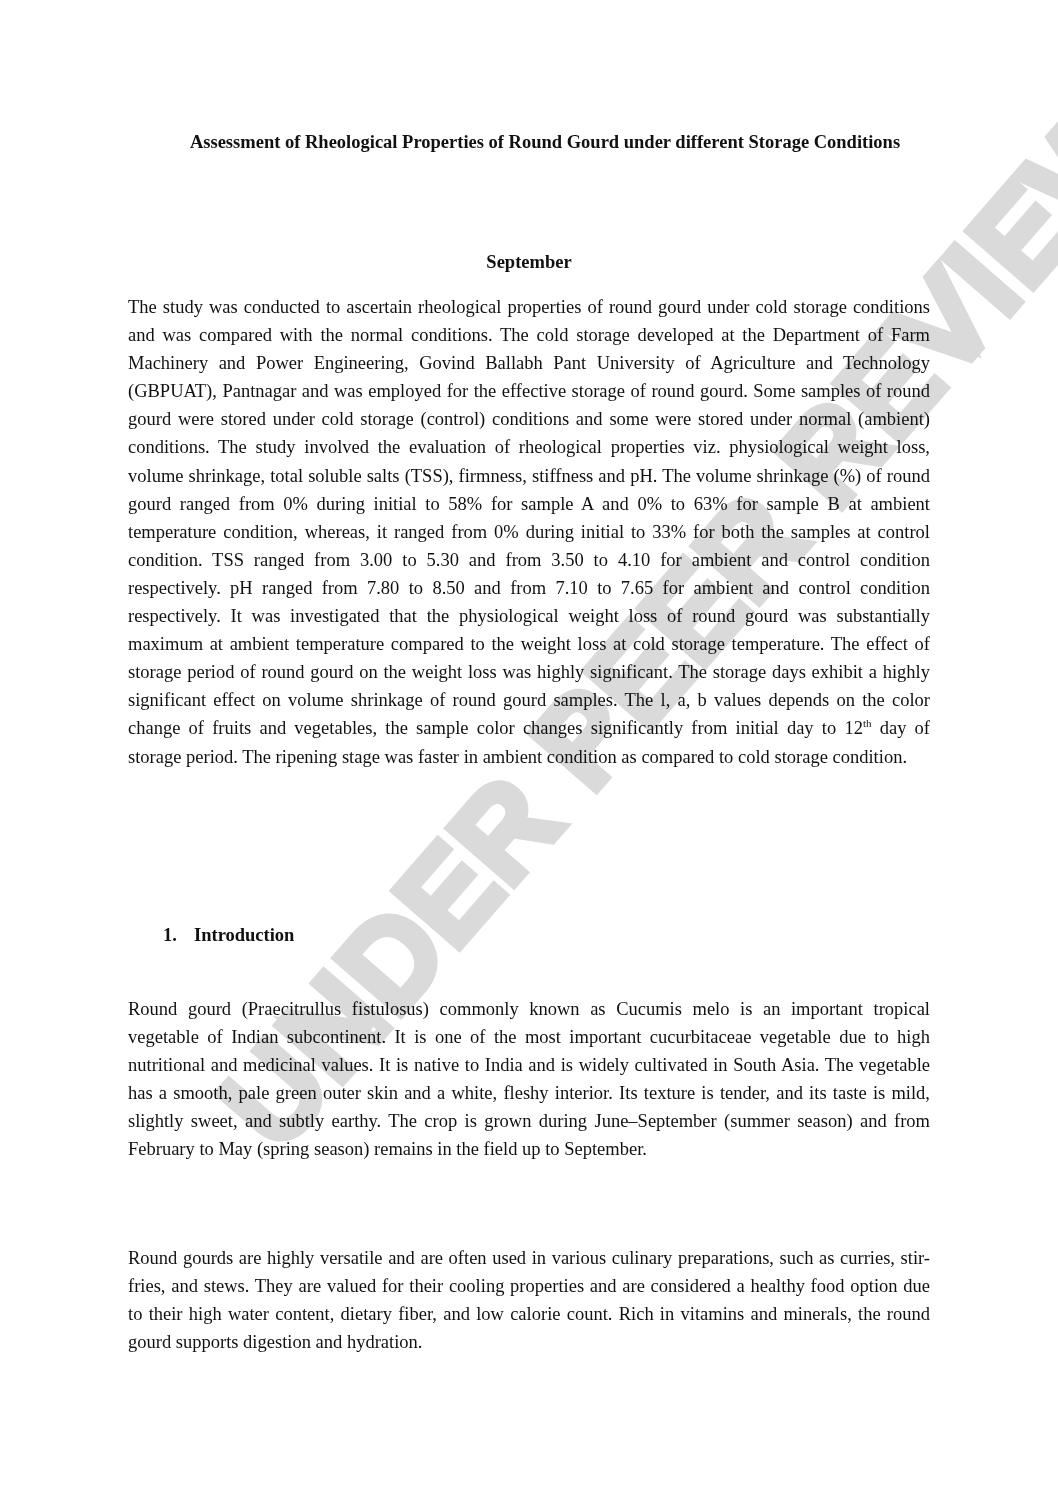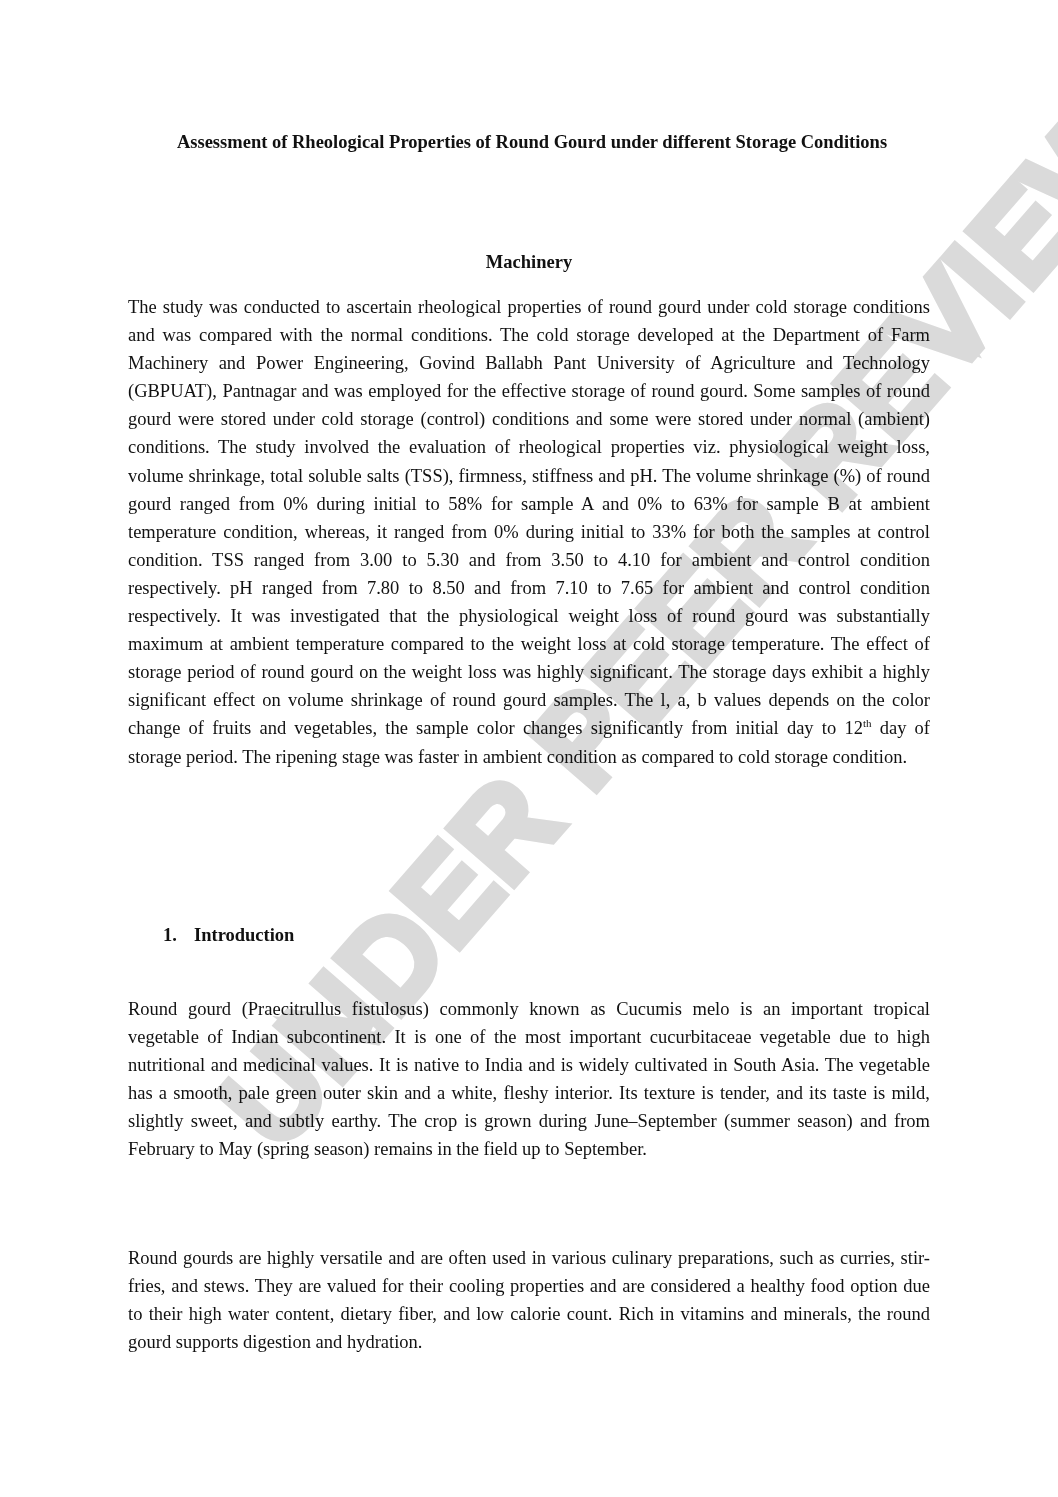--- a/index.html
+++ b/index.html
@@ -41,21 +41,21 @@
     }
     .content {
       position: absolute;
       left: 128px;
       top: 0;
       width: 802px;
       z-index: 1;
     }
     .title {
       position: absolute;
-      left: 3px;
+      left: 16px;
       top: 128px;
       width: 802px;
       text-align: center;
       font-weight: bold;
       font-size: 18.5px;
       line-height: 28px;
     }
     .abstract-heading {
       position: absolute;
       left: 0;
@@ -93,21 +93,21 @@
 <body>
 
 <div class="page">
 
   <div class="watermark">UNDER PEER REVIEW</div>
 
   <div class="content">
 
     <div class="title">Assessment of Rheological Properties of Round Gourd under different Storage Conditions</div>
 
-    <div class="abstract-heading">Machinery</div>
+    <div class="abstract-heading">September</div>
 
     <p class="para abstract-body"><span>The study was conducted to ascertain rheological properties of round gourd under cold storage conditions and was compared with the normal conditions. The cold storage developed at the Department of Farm Machinery and Power Engineering, Govind Ballabh Pant University of Agriculture and Technology (GBPUAT), Pantnagar and was employed for the effective storage of round gourd. Some samples of round gourd were stored under cold storage (control) conditions and some were stored under normal (ambient) conditions. The study involved the evaluation of rheological properties viz. physiological weight loss, volume shrinkage, total soluble salts (TSS), firmness, stiffness and pH. The volume shrinkage (%) of round gourd ranged from 0% during initial to 58% for sample A and 0% to 63% for sample B at ambient temperature condition, whereas, it ranged from 0% during initial to 33% for both the samples at control condition. TSS ranged from 3.00 to 5.30 and from 3.50 to 4.10 for ambient and control condition respectively. pH ranged from 7.80 to 8.50 and from 7.10 to 7.65 for ambient and control condition respectively. It was investigated that the physiological weight loss of round gourd was substantially maximum at ambient temperature compared to the weight loss at cold storage temperature. The effect of storage period of round gourd on the weight loss was highly significant. The storage days exhibit a highly significant effect on volume shrinkage of round gourd samples. The l, a, b values depends on the color change of fruits and vegetables, the sample color changes significantly from initial day to 12</span><sup>th</sup><span> day of storage period. The ripening stage was faster in ambient condition as compared to cold storage condition.</span></p>
 
     <div class="intro-heading"><span class="num">1.</span><span>Introduction</span></div>
 
     <p class="para intro-p1">Round gourd (Praecitrullus fistulosus) commonly known as Cucumis melo is an important tropical vegetable of Indian subcontinent. It is one of the most important cucurbitaceae vegetable due to high nutritional and medicinal values. It is native to India and is widely cultivated in South Asia. The vegetable has a smooth, pale green outer skin and a white, fleshy interior. Its texture is tender, and its taste is mild, slightly sweet, and subtly earthy. The crop is grown during June–September (summer season) and from February to May (spring season) remains in the field up to September.</p>
 
     <p class="para intro-p2">Round gourds are highly versatile and are often used in various culinary preparations, such as curries, stir-fries, and stews. They are valued for their cooling properties and are considered a healthy food option due to their high water content, dietary fiber, and low calorie count. Rich in vitamins and minerals, the round gourd supports digestion and hydration.</p>
 
   </div>

